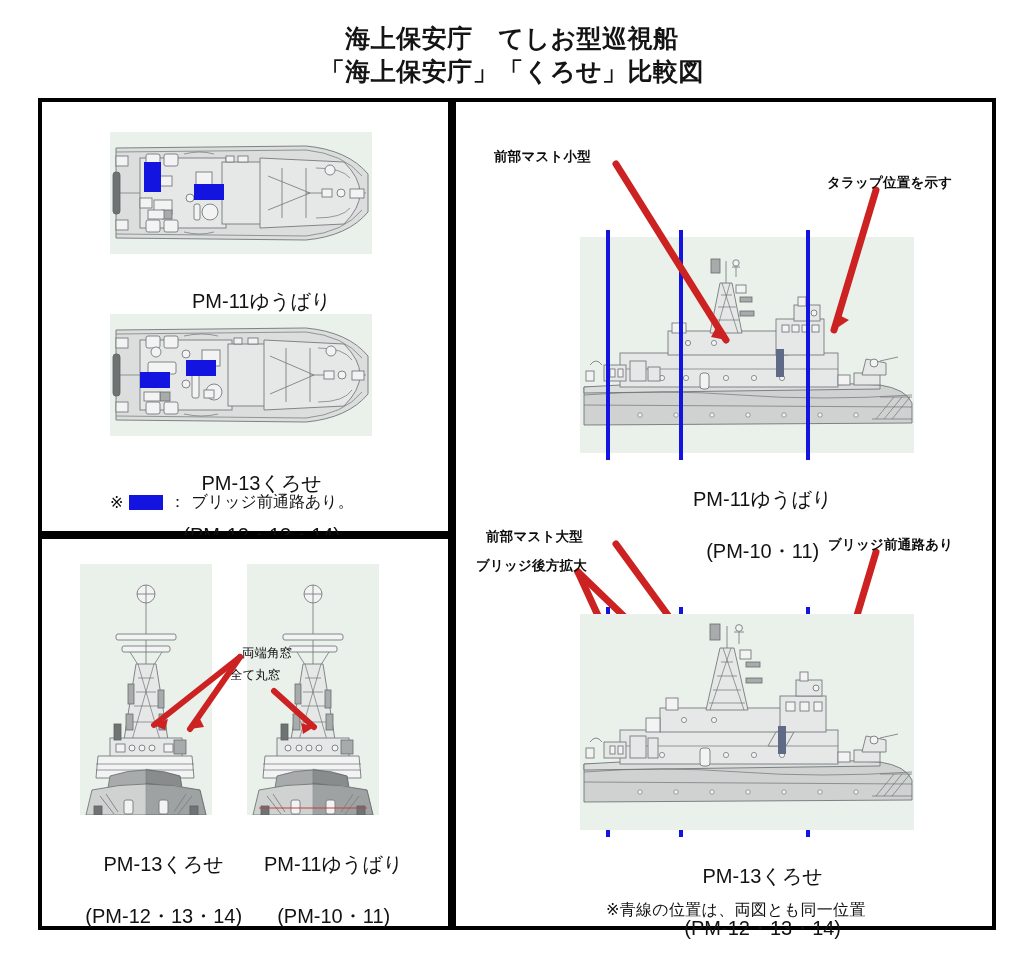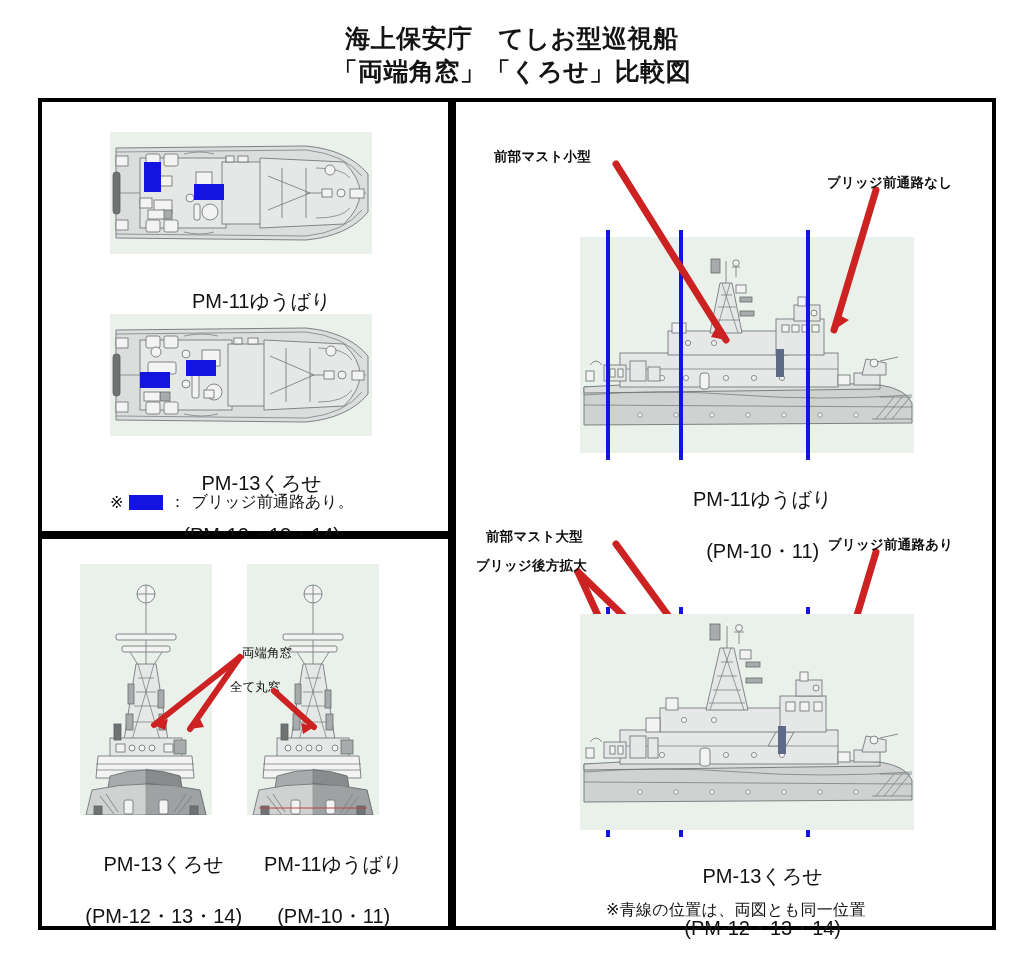--- a/index.html
+++ b/index.html
@@ -55,21 +55,21 @@
 
   .overlay{position:absolute;left:0;top:0;width:100%;height:100%;pointer-events:none;}
 </style>
 </head>
 <body>
 
 <div class="page">
 
   <div class="title-block">
     <span class="title-line">海上保安庁　てしお型巡視船</span>
-    <span class="title-line">「両端角窓」「くろせ」比較図</span>
+    <span class="title-line">「海上保安庁」「くろせ」比較図</span>
   </div>
 
   <div class="frame" id="panel-plan">
 
     <div class="plate" style="left:68px;top:30px;width:262px;height:122px;">
       <svg viewBox="0 0 262 122" width="262" height="122">
         <rect x="0" y="0" width="262" height="122" fill="#e9f1ea"></rect>
 
         <path class="hull" d="M6 16 L196 14 Q238 18 258 42 L258 80 Q238 104 196 108 L6 106 Z"></path>
 
@@ -276,21 +276,21 @@
         <rect class="drk" x="110" y="242" width="8" height="9"></rect>
         <path d="M12 244 L120 244" stroke="#c04040" stroke-width="1" fill="none"></path>
       </svg>
     </div>
     <div class="cap" style="left:180px;top:286px;width:190px;">
       <span>PM-11ゆうばり</span><br>
       <span>(PM-10・11)</span>
     </div>
 
     <div class="anno-sm" style="left:200px;top:106px;">両端角窓</div>
-    <div class="anno-sm" style="left:188px;top:140px;text-align:center;">全て丸窓</div>
+    <div class="anno-sm" style="left:188px;top:128px;text-align:center;">全て丸窓</div>
 
     <svg class="overlay" viewBox="0 0 406 387">
       <g stroke="#cc2222" stroke-width="6" fill="none" stroke-linecap="round">
 
         <line x1="198" y1="118" x2="112" y2="186"></line>
         <line x1="198" y1="118" x2="148" y2="190"></line>
 
         <line x1="232" y1="152" x2="272" y2="188"></line>
       </g>
       <g fill="#cc2222">
@@ -414,21 +414,21 @@
       </g>
       <g fill="#cc2222">
         <path d="M268 590 l-15 -3 l7 -13 Z"></path>
         <path d="M155 542 l-3 -15 l13 3 Z"></path>
         <path d="M234 578 l-14 -5 l8 -12 Z"></path>
         <path d="M378 590 l3 -16 l12 6 Z"></path>
       </g>
     </svg>
 
     <div class="anno" style="left:38px;top:46px;">前部マスト小型</div>
-    <div class="anno" style="left:371px;top:72px;">ブリッジ前通路なし</div>
+    <div class="anno" style="left:371px;top:72px;">タラップ位置を示す</div>
 
     <div class="cap" style="left:120px;top:358px;width:340px;">
       <span>PM-11ゆうばり</span><br>
       <span>(PM-10・11)</span>
     </div>
 
     <div class="plate" style="left:124px;top:512px;width:334px;height:216px;">
       <svg viewBox="0 0 334 216" width="334" height="216">
         <rect x="0" y="0" width="334" height="216" fill="#e9f1ea"></rect>
         <path class="hull2" d="M4 150 L300 148 Q326 152 332 166 L332 186 L4 188 Z"></path>

